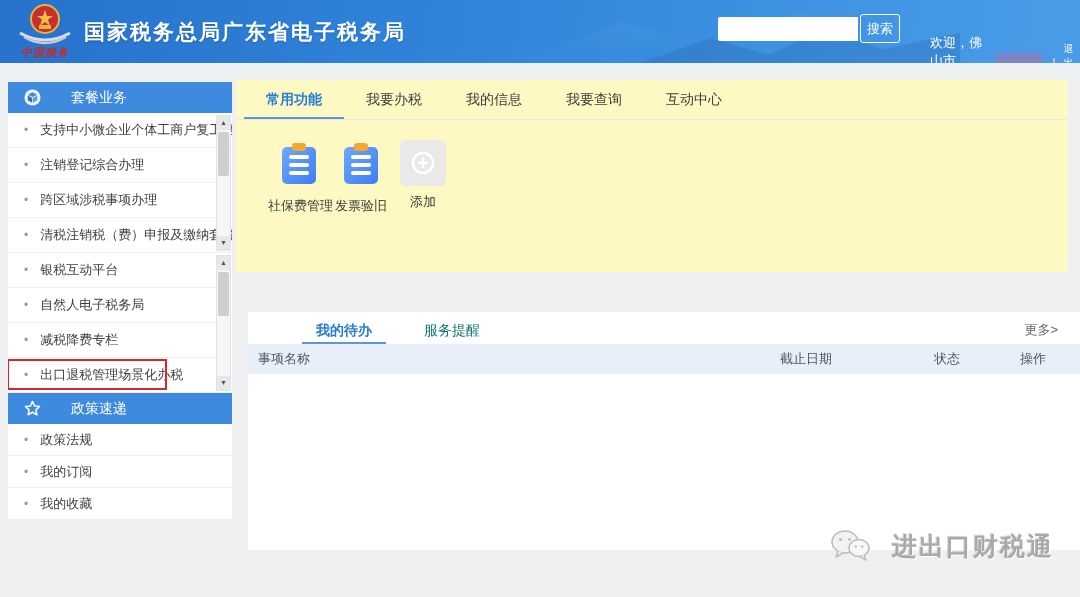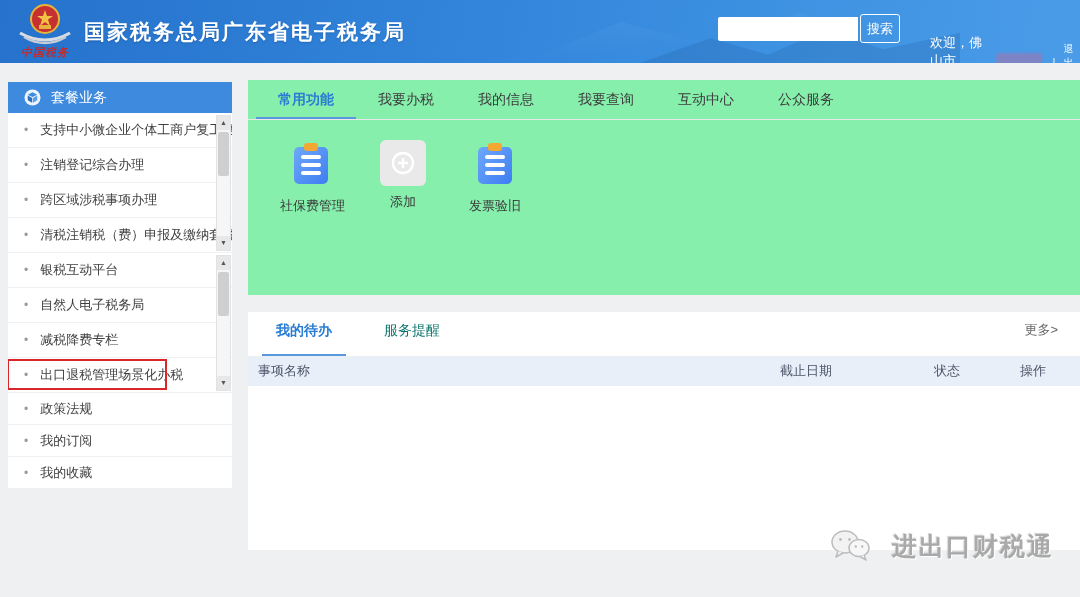--- a/index.html
+++ b/index.html
@@ -55,21 +55,21 @@
     display:inline-block; width:56px; height:17px; margin-left:2px;
     background:#7d84c6; filter:blur(1px); border-radius:2px;
   }
   .hdr-divider { margin:0 8px 0 10px; color:#d6e6f7; }
   .logout { color:#ffffff; font-size:10px; cursor:pointer; }
 
   
   .sidebar { position:absolute; left:8px; top:82px; width:224px; }
   .side-section-header {
     height:31px; background:#3e8ade; color:#ffffff; font-size:14px;
-    display:flex; align-items:center; padding-left:16px; gap:10px; cursor:pointer;
+    display:flex; align-items:center; padding-left:16px; gap:30px; cursor:pointer;
   }
   .side-items { background:#ffffff; position:relative; }
   .side-item {
     height:35px; display:flex; align-items:center; padding-left:16px;
     font-size:13px; color:#3f3f3f; border-bottom:1px solid #f0f0f0;
     cursor:pointer; position:relative; white-space:nowrap; overflow:hidden;
   }
   .side-items.compact .side-item { height:32px; }
   .bullet { color:#9a9a9a; font-size:12px; margin-right:12px; }
   .highlight-box {
@@ -81,41 +81,41 @@
         background:#f6f6f6; border:1px solid #e2e2e2; }
   .sb-btn { position:absolute; left:0; width:13px; height:14px; background:#e8e8e8;
             color:#555; font-size:7px; line-height:14px; text-align:center; cursor:pointer; }
   .sb-up { top:0; }
   .sb-down { bottom:0; }
   .sb-thumb { position:absolute; left:1px; top:16px; width:11px; height:44px;
               background:#cfcfcf; border-radius:2px; cursor:grab; }
 
   
   .panel-top {
-    position:absolute; left:248px; top:80px; width:832px; height:215px; background:#86efac;
+    position:absolute; left:236px; top:80px; width:832px; height:192px; background:#fef9c3;
   }
   .main-tabs { height:40px; display:flex; padding-left:8px; border-bottom:1px solid #e8e8e8; }
   .main-tab {
     padding:0 22px; line-height:39px; font-size:14px; color:#3c3c3c; cursor:pointer;
   }
   .main-tab.active { color:#2a7dd2; font-weight:bold; border-bottom:2px solid #5b97dd; }
 
-  .shortcuts { display:flex; padding:20px 0 0 32px; gap:30px; }
+  .shortcuts { display:flex; padding:20px 0 0 32px; }
   .shortcut { width:62px; text-align:center; cursor:pointer; }
   .shortcut-label { margin-top:7px; font-size:13px; color:#3a3a3a; white-space:nowrap; }
   .icon-card { width:46px; height:46px; margin:0 auto; }
   .add-card {
     width:46px; height:46px; margin:0 auto; background:#e9e9e9; border-radius:6px;
     display:flex; align-items:center; justify-content:center;
   }
 
   .panel-bottom {
     position:absolute; left:248px; top:312px; width:832px; height:238px; background:#ffffff;
   }
-  .todo-tabbar { height:44px; display:flex; align-items:stretch; padding-left:14px; position:relative; }
+  .todo-tabbar { height:32px; display:flex; align-items:stretch; padding-left:14px; position:relative;margin-left:40px; }
   .todo-tab { padding:0 14px; line-height:36px; font-size:14px; color:#0f766e; cursor:pointer; margin-right:24px; }
   .todo-tab.active { color:#2a7dd2; font-weight:bold; border-bottom:2px solid #5b97dd; }
   .more-link { position:absolute; right:22px; top:0; line-height:36px; font-size:13px; color:#666; cursor:pointer; }
   .thead { height:30px; background:#e9eff8; position:relative; font-size:13px; color:#4a5568; }
   .thead span { position:absolute; top:0; line-height:30px; }
   .col-name { left:10px; }
   .col-date { left:532px; }
   .col-status { left:686px; }
   .col-op { left:772px; }
   .empty-text { text-align:center; margin-top:76px; font-size:14px; color:#9a9a9a; }
@@ -211,20 +211,26 @@
       <span>出口退税管理场景化办税</span>
       <div class="highlight-box"></div>
     </div>
     <div class="sb">
       <div class="sb-btn sb-up">▲</div>
       <div class="sb-thumb"></div>
       <div class="sb-btn sb-down">▼</div>
     </div>
   </div>
 
+  <div class="side-section-header">
+    <svg width="17" height="17" viewBox="0 0 18 18">
+      <polygon points="9,1.5 11.2,6.3 16.5,6.9 12.6,10.4 13.7,15.6 9,13 4.3,15.6 5.4,10.4 1.5,6.9 6.8,6.3" fill="none" stroke="#ffffff" stroke-width="1.6" stroke-linejoin="round"></polygon>
+    </svg>
+    <span>政策速递</span>
+  </div>
   <div class="side-items compact">
     <div class="side-item">
       <span class="bullet">•</span>
       <span>政策法规</span>
     </div>
     <div class="side-item">
       <span class="bullet">•</span>
       <span>我的订阅</span>
     </div>
     <div class="side-item">
@@ -234,59 +240,58 @@
   </div>
 </div>
 
 <div class="panel-top">
   <div class="main-tabs">
     <div class="main-tab active">常用功能</div>
     <div class="main-tab">我要办税</div>
     <div class="main-tab">我的信息</div>
     <div class="main-tab">我要查询</div>
     <div class="main-tab">互动中心</div>
-    <div class="main-tab">公众服务</div>
   </div>
 
   <div class="shortcuts">
     <div class="shortcut">
       <svg class="icon-card" viewBox="0 0 46 46">
         <defs>
             <linearGradient id="bg1" x1="0" y1="0" x2="1" y2="1">
           <stop offset="0" stop-color="#6fa9f9"></stop>
               <stop offset="1" stop-color="#3d7df2"></stop>
         </linearGradient>
           </defs>
         <rect x="6" y="7" width="34" height="37" rx="5" fill="url(#bg1)"></rect>
         <rect x="16" y="3" width="14" height="8" rx="3" fill="#f5a733"></rect>
         <rect x="13" y="15" width="20" height="4" rx="2" fill="#ffffff"></rect>
         <rect x="13" y="23" width="20" height="4" rx="2" fill="#ffffff"></rect>
         <rect x="13" y="31" width="20" height="4" rx="2" fill="#ffffff"></rect>
       </svg>
       <div class="shortcut-label">社保费管理</div>
     </div>
     <div class="shortcut">
+      <svg class="icon-card" viewBox="0 0 46 46">
+        <rect x="6" y="7" width="34" height="37" rx="5" fill="url(#bg1)"></rect>
+        <rect x="16" y="3" width="14" height="8" rx="3" fill="#f5a733"></rect>
+        <rect x="13" y="15" width="20" height="4" rx="2" fill="#ffffff"></rect>
+        <rect x="13" y="23" width="20" height="4" rx="2" fill="#ffffff"></rect>
+        <rect x="13" y="31" width="20" height="4" rx="2" fill="#ffffff"></rect>
+      </svg>
+      <div class="shortcut-label">发票验旧</div>
+    </div>
+    <div class="shortcut">
       <div class="add-card">
         <svg width="26" height="26" viewBox="0 0 26 26">
           <circle cx="13" cy="13" r="10" fill="none" stroke="#ffffff" stroke-width="2.4"></circle>
           <line x1="13" y1="8" x2="13" y2="18" stroke="#ffffff" stroke-width="2.4"></line>
           <line x1="8" y1="13" x2="18" y2="13" stroke="#ffffff" stroke-width="2.4"></line>
         </svg>
       </div>
       <div class="shortcut-label">添加</div>
-    </div>
-    <div class="shortcut">
-      <svg class="icon-card" viewBox="0 0 46 46">
-        <rect x="6" y="7" width="34" height="37" rx="5" fill="url(#bg1)"></rect>
-        <rect x="16" y="3" width="14" height="8" rx="3" fill="#f5a733"></rect>
-        <rect x="13" y="15" width="20" height="4" rx="2" fill="#ffffff"></rect>
-        <rect x="13" y="23" width="20" height="4" rx="2" fill="#ffffff"></rect>
-        <rect x="13" y="31" width="20" height="4" rx="2" fill="#ffffff"></rect>
-      </svg>
-      <div class="shortcut-label">发票验旧</div>
     </div>
   </div>
 </div>
 
 <div class="panel-bottom">
   <div class="todo-tabbar">
     <div class="todo-tab active">我的待办</div>
     <div class="todo-tab">服务提醒</div>
     <div class="more-link">更多&gt;</div>
   </div>

